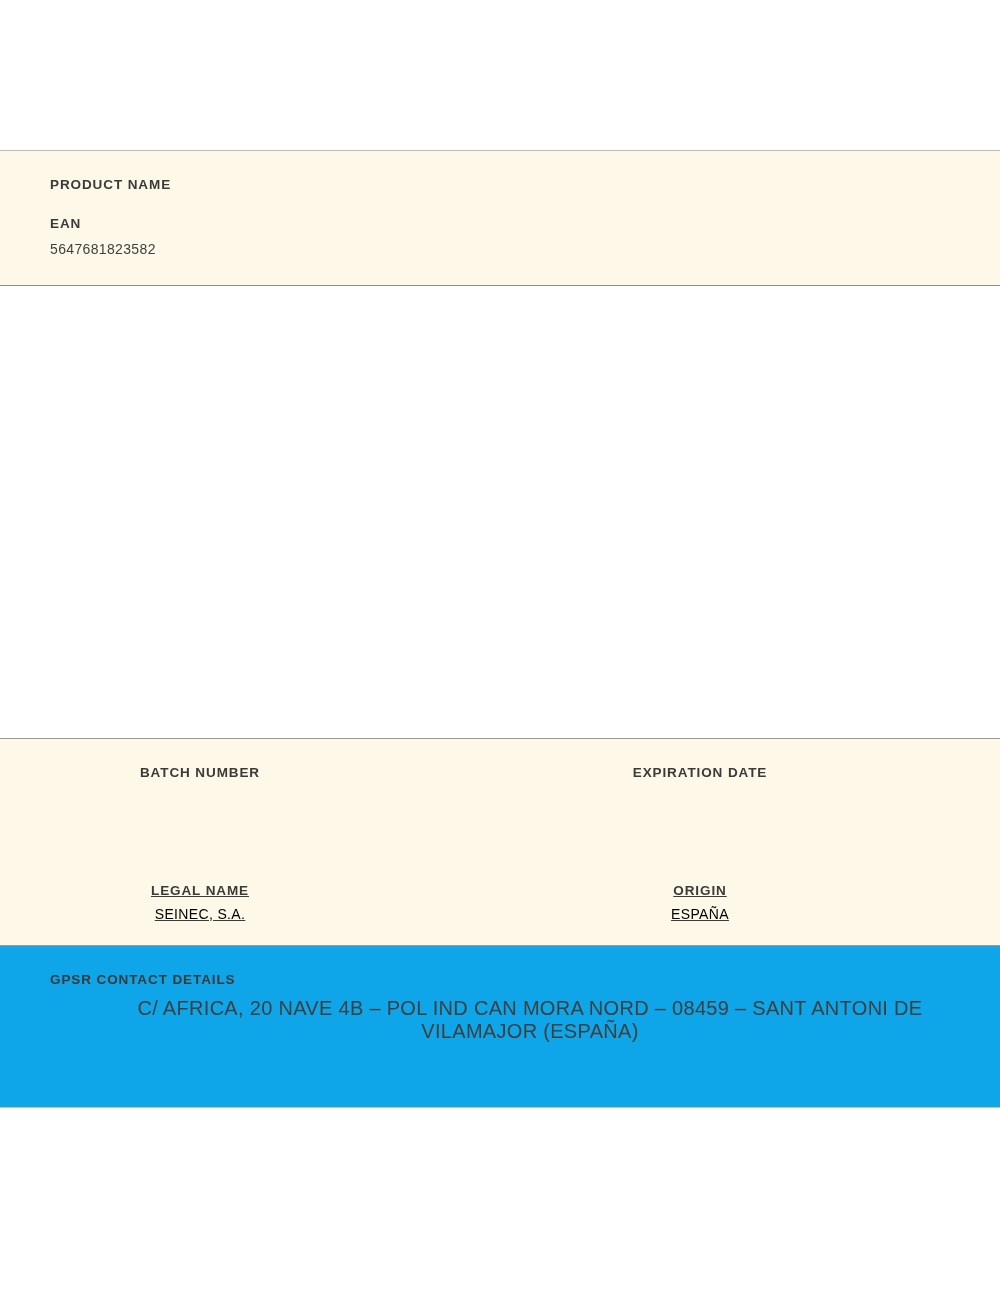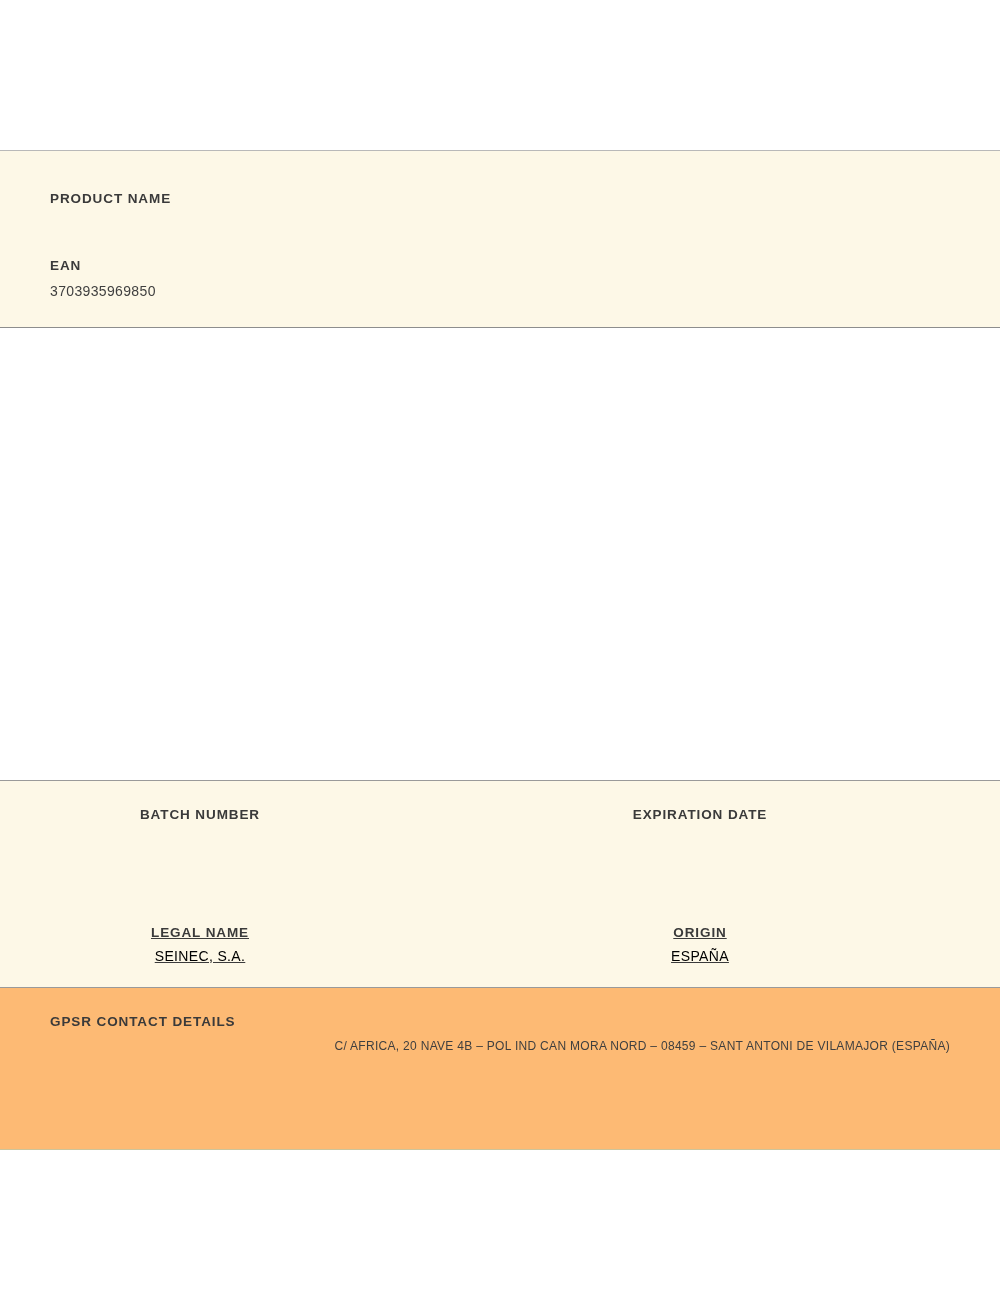--- a/index.html
+++ b/index.html
@@ -27,41 +27,41 @@
   .top-spacer {
     height: 150px;
     background: #ffffff;
   }
 
   
   .product-block {
     background: #fdf8e7;
     border-top: 1px solid #b9b9b9;
     border-bottom: 1px solid #8d8d8d;
-    padding: 40px 50px 28px 50px;
+    padding: 26px 50px 28px 50px;
     box-sizing: border-box;
   }
 
   .field-label {
     font-size: 13.5px;
     font-weight: bold;
     letter-spacing: 0.9px;
     color: #3a3a3a;
     margin: 0 0 10px 0;
   }
 
   .field-value {
     font-size: 14px;
     letter-spacing: 0.35px;
     color: #3f3f3f;
     margin: 0;
   }
 
   .field-group + .field-group {
-    margin-top: 52px;
+    margin-top: 24px;
   }
 
   
   .blank-area {
     height: 452px;
     background: #ffffff;
   }
 
   
   .meta-block {
@@ -99,41 +99,41 @@
     min-height: 17px;
   }
 
   .meta-row.second {
     margin-top: 78px;
     text-decoration: underline;
   }
 
   
   .gpsr-block {
-    background: #fdba74;
+    background: #0ea5e9;
     border-bottom: 1px solid #cdc49a;
     padding: 26px 50px 42px 50px;
     box-sizing: border-box;
     height: 162px;
   }
 
   .gpsr-label {
     font-size: 13.5px;
     font-weight: bold;
     letter-spacing: 0.9px;
     color: #3a3a3a;
     margin: 0 0 10px 0;
   }
 
   .gpsr-value {
-    font-size: 12px;
+    font-size: 20px;
     letter-spacing: 0.3px;
     color: #3f3f3f;
     margin: 0;
-    text-align: right;
+    text-align: center;
     padding-left: 60px;
   }
 
   .bottom-spacer {
     background: #ffffff;
     height: 150px;
   }
 </style>
 </head>
 <body>
@@ -141,21 +141,21 @@
 <div class="page">
 
   <div class="top-spacer"></div>
 
   <div class="product-block">
     <div class="field-group">
       <p class="field-label">PRODUCT NAME</p>
     </div>
     <div class="field-group">
       <p class="field-label">EAN</p>
-      <p class="field-value">3703935969850</p>
+      <p class="field-value">5647681823582</p>
     </div>
   </div>
 
   <div class="blank-area"></div>
 
   <div class="meta-block">
     <div class="meta-row first">
       <div class="meta-col left-col">
         <p class="meta-label">BATCH NUMBER</p>
         <p class="meta-value"></p>

